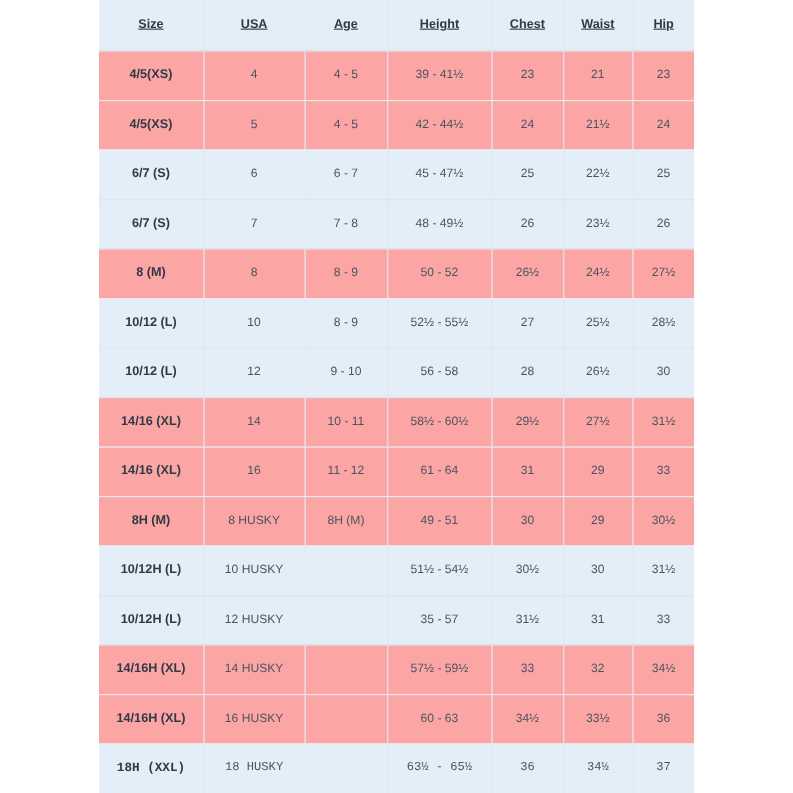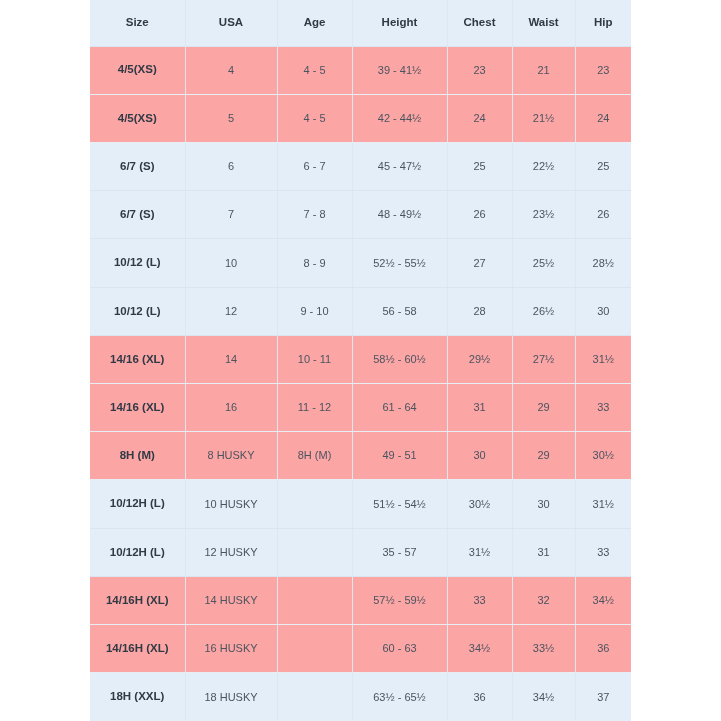--- a/index.html
+++ b/index.html
@@ -52,38 +52,40 @@
     border-right: none;
   }
 
   table.size-chart thead th {
     background: #e4eef8;
     color: #2f3a45;
     font-size: 11.5px;
     font-weight: 700;
     height: 46px;
     border-bottom: 1px solid #dbe5f0;
+    text-decoration: underline;
   }
 
   table.size-chart tbody tr {
     height: 42px;
   }
 
   table.size-chart tbody tr.shaded td {
     background: #e4eef8;
     border-bottom-color: #dbe5f0;
     margin-top: 29px;
   }
 
   table.size-chart tbody tr.plain td {
     background: #fca5a5;
   }
 
   table.size-chart tbody tr:last-child td {
     border-bottom: none;
+    font-family: Liberation Mono, monospace;
   }
 
   td.cell-size {
     font-size: 11.5px;
     font-weight: 700;
     color: #2f3a45;
   }
 
   td.cell-value {
     font-size: 11px;
@@ -146,20 +148,29 @@
         </tr>
         <tr class="shaded">
           <td class="cell-size">6/7 (S)</td>
           <td class="cell-value">7</td>
           <td class="cell-value">7 - 8</td>
           <td class="cell-value">48 - 49½</td>
           <td class="cell-value">26</td>
           <td class="cell-value">23½</td>
           <td class="cell-value">26</td>
         </tr>
+        <tr class="plain">
+          <td class="cell-size">8 (M)</td>
+          <td class="cell-value">8</td>
+          <td class="cell-value">8 - 9</td>
+          <td class="cell-value">50 - 52</td>
+          <td class="cell-value">26½</td>
+          <td class="cell-value">24½</td>
+          <td class="cell-value">27½</td>
+        </tr>
         <tr class="shaded">
           <td class="cell-size">10/12 (L)</td>
           <td class="cell-value">10</td>
           <td class="cell-value">8 - 9</td>
           <td class="cell-value">52½ - 55½</td>
           <td class="cell-value">27</td>
           <td class="cell-value">25½</td>
           <td class="cell-value">28½</td>
         </tr>
         <tr class="shaded">

